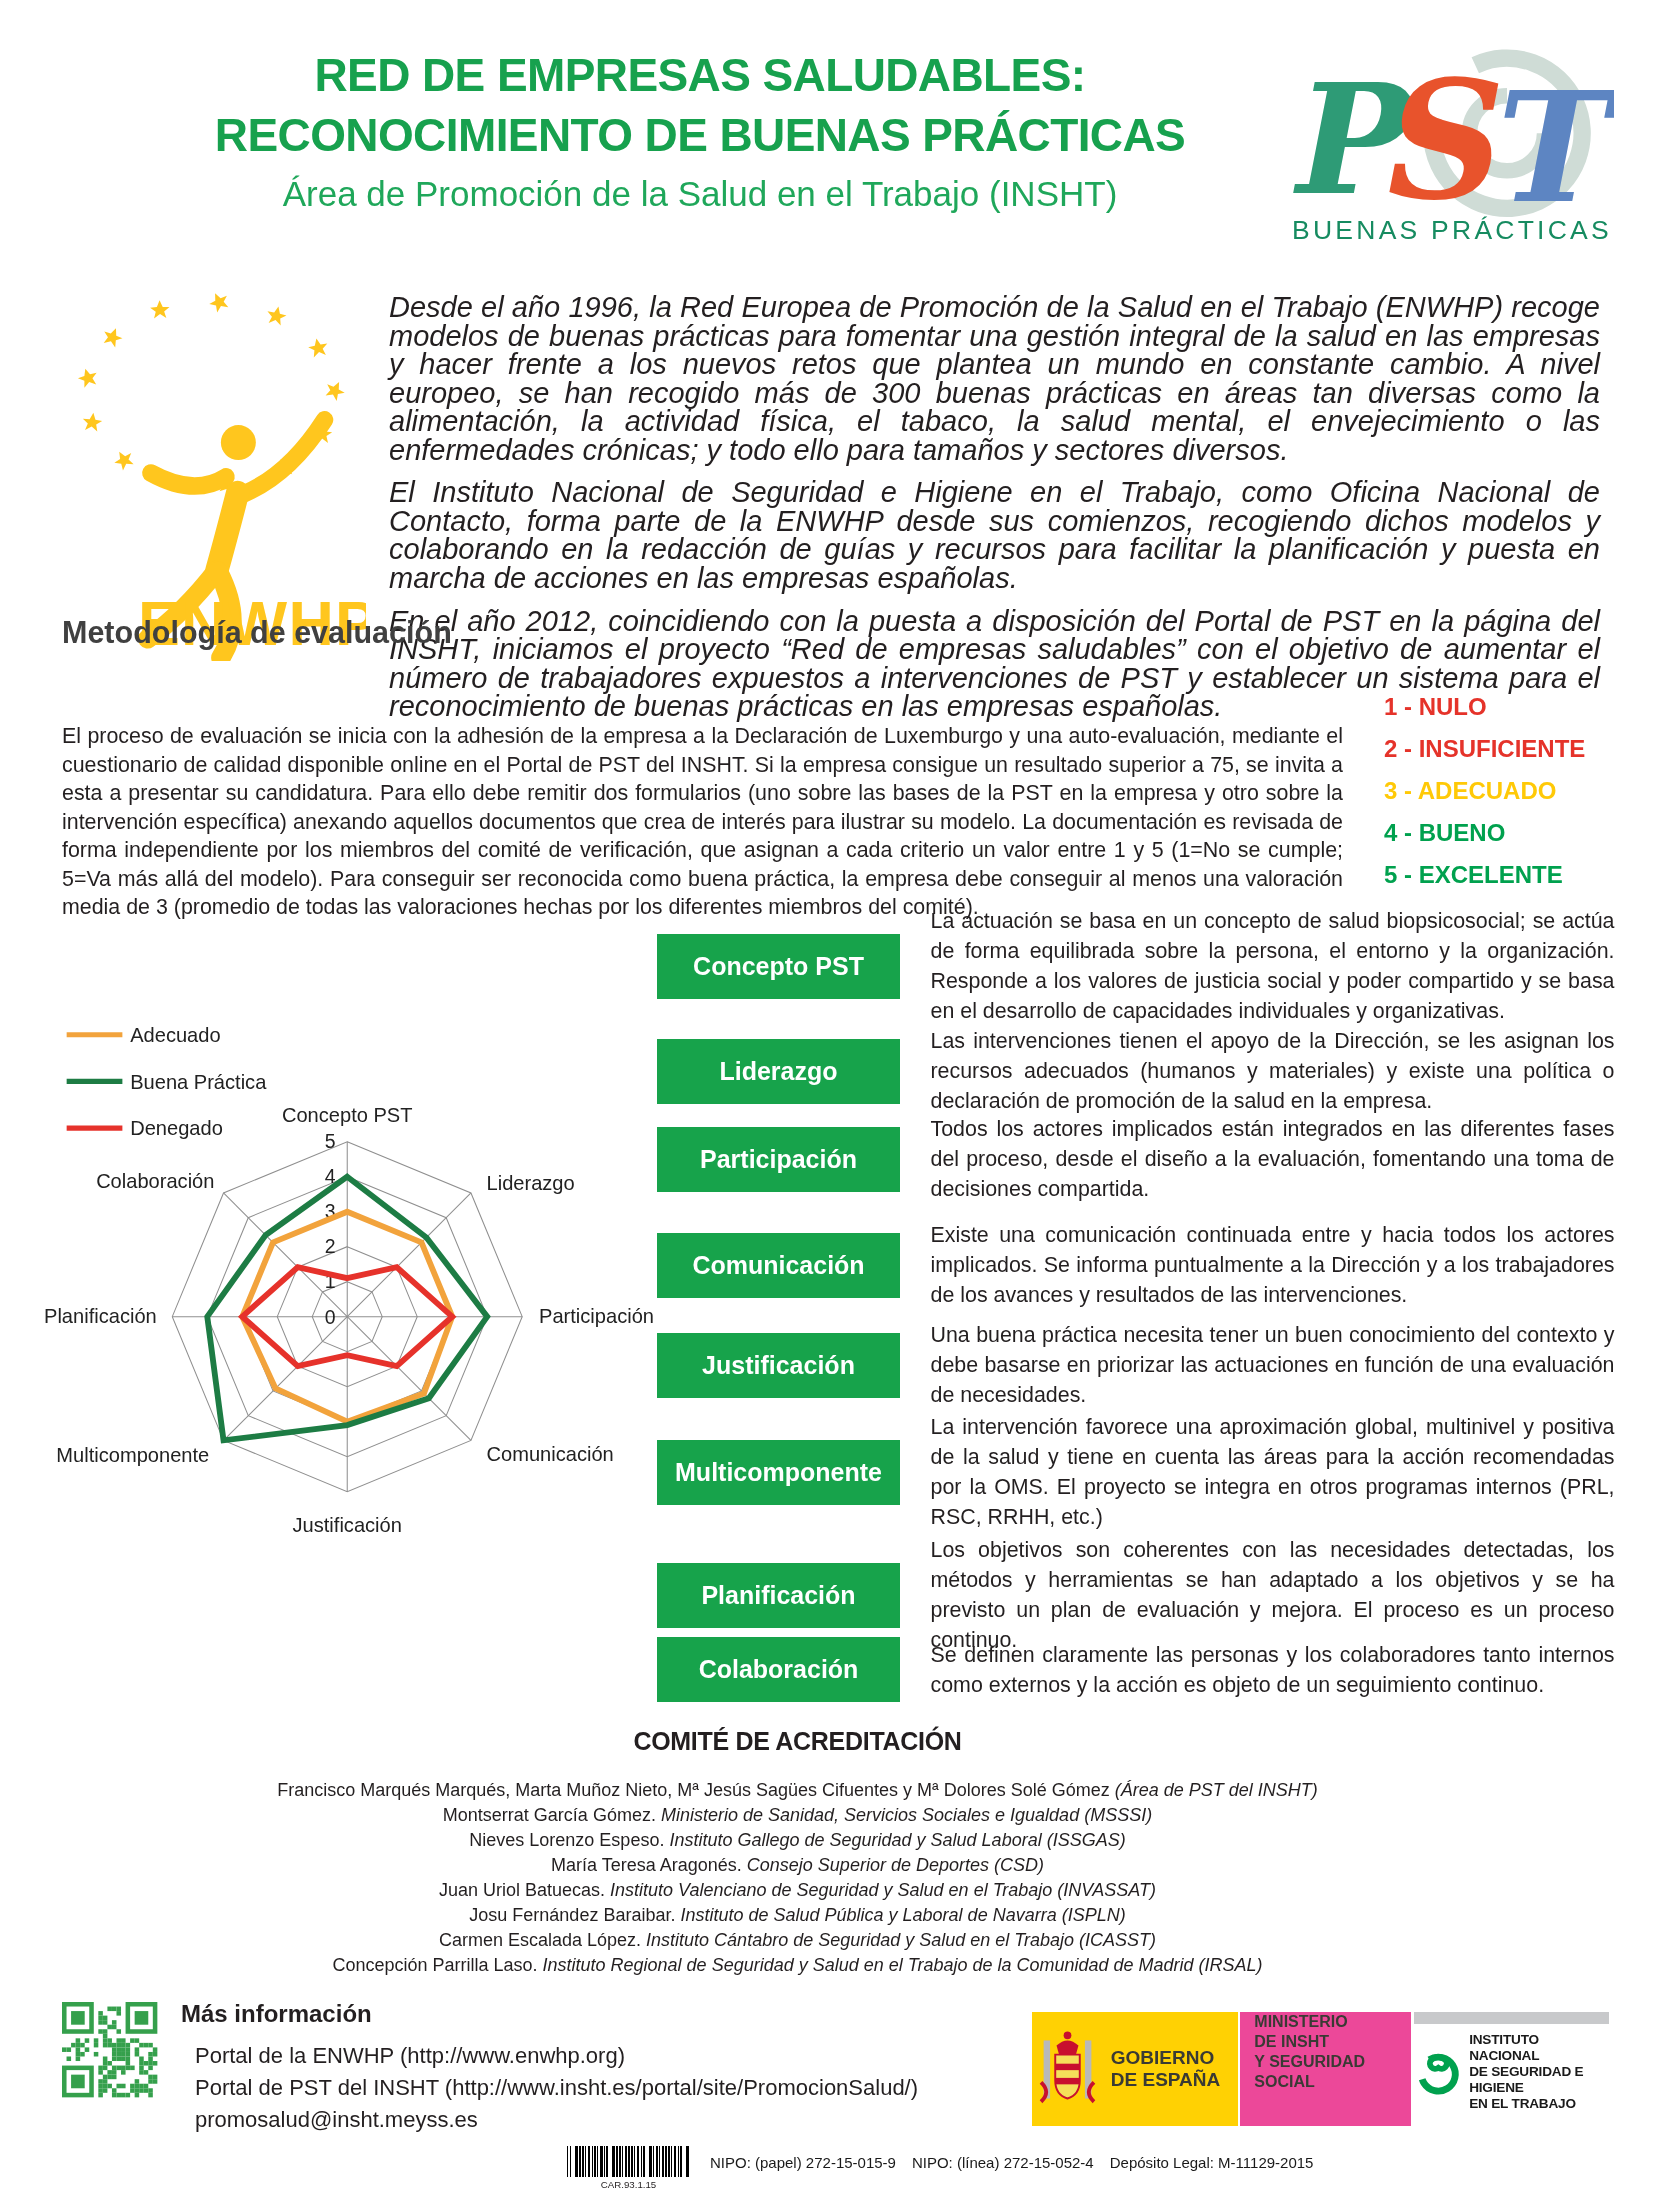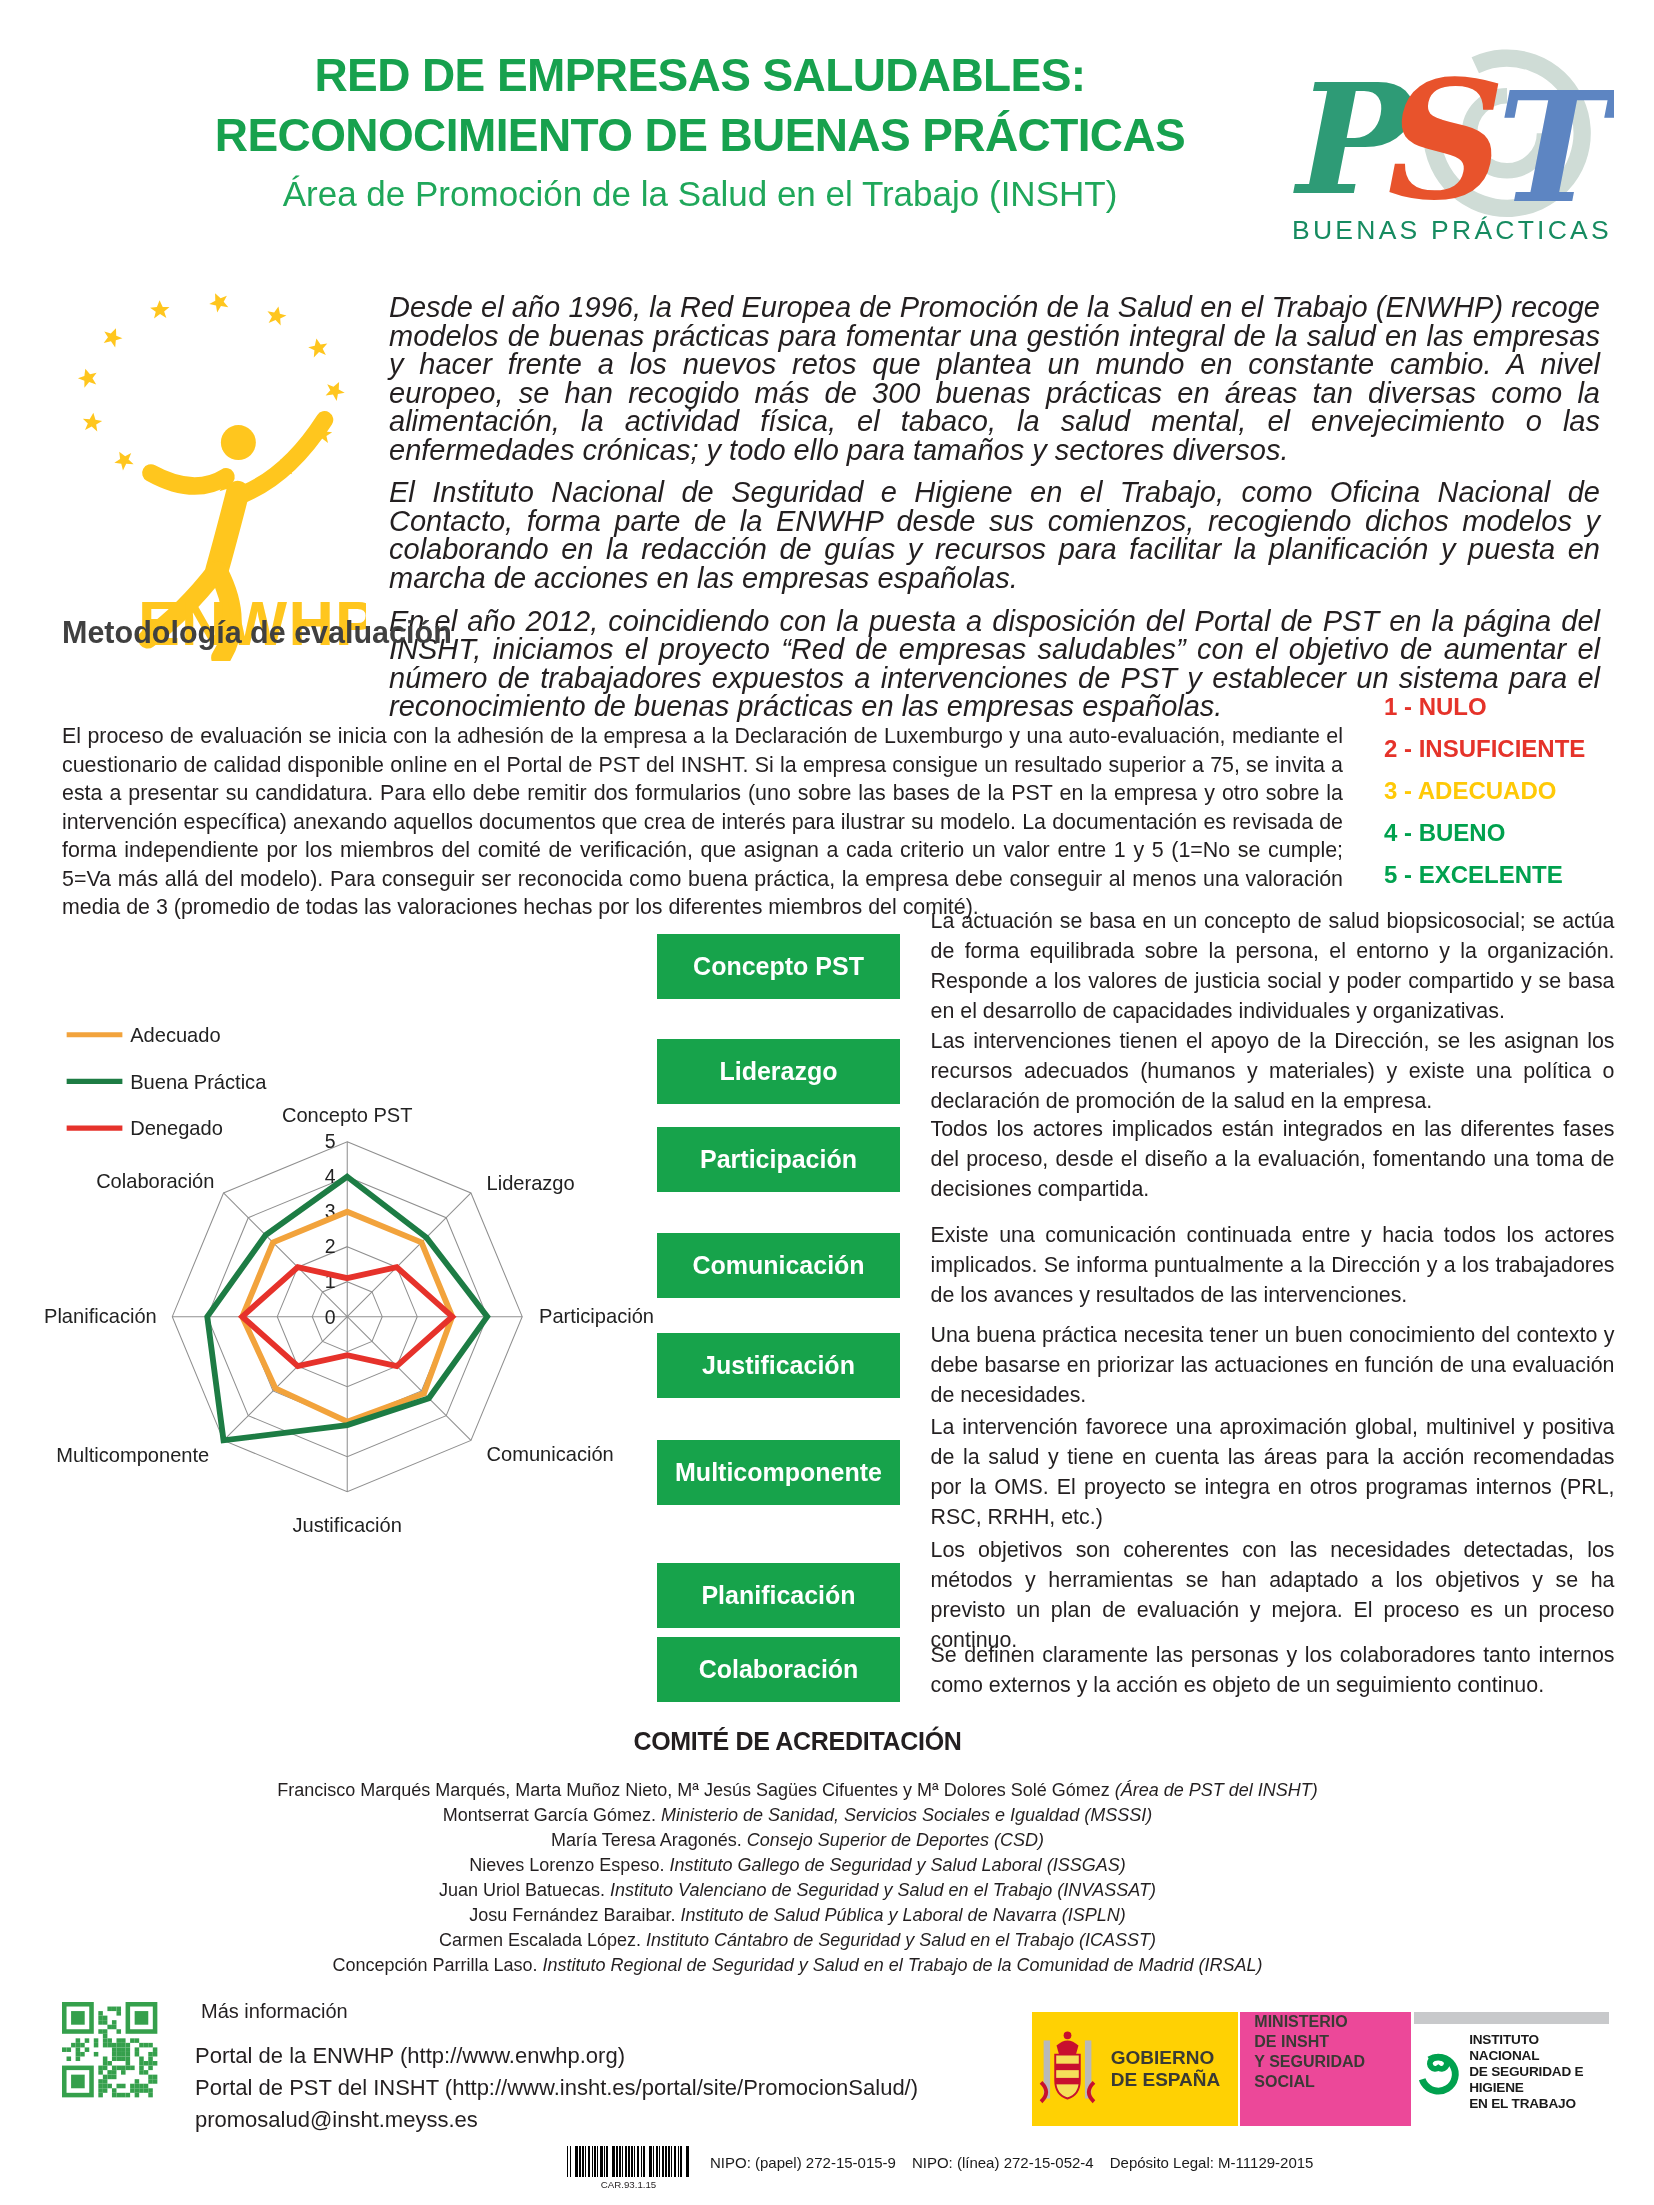--- a/index.html
+++ b/index.html
@@ -34,21 +34,21 @@
   .crit-desc{margin-left:30.5px;width:684px;font-size:21.4px;line-height:30px;text-align:justify;}
 
   
   .comite-heading{position:absolute;left:97px;top:1727px;width:1401px;text-align:center;font-size:25px;font-weight:800;letter-spacing:-0.3px;}
   .comite-list{position:absolute;left:97px;top:1778px;width:1401px;text-align:center;}
   .comite-line{font-size:18px;line-height:25px;}
   .comite-line .org{font-style:italic;}
 
   
   .qr{position:absolute;left:62px;top:2002px;width:96px;height:96px;}
-  .more-info{position:absolute;left:201px;top:2000px;font-size:20px;font-weight:400;}
+  .more-info{position:absolute;left:181px;top:2000px;font-size:24px;font-weight:700;}
   .footer-links{position:absolute;left:195px;top:2040px;font-size:22px;line-height:32px;}
   .footer-links div{white-space:nowrap;}
 
   .gob-box{position:absolute;left:1032px;top:2012px;width:206px;height:114px;background:#FFD103;display:flex;align-items:center;}
   .gob-text{font-size:19px;font-weight:700;color:#3a3a34;line-height:22px;margin-left:7.8px;}
   .min-box{position:absolute;left:1240px;top:2012px;width:171px;height:114px;background:#ec4899;display:flex;align-items:flex-start;}
   .min-text{font-size:16px;font-weight:700;color:#3a3a34;line-height:20px;margin-left:14.3px;}
   .insht-box{position:absolute;left:1414px;top:2012px;width:195px;height:114px;background:#fff;}
   .insht-graybar{position:absolute;left:0;top:0;width:100%;height:11.7px;background:#C8C9CB;}
   .insht-row{position:absolute;left:0;top:19.5px;display:flex;align-items:center;}
@@ -199,22 +199,22 @@
   </div>
   <div class="crit-row" style="top:1637px">
     <div class="crit-btn">Colaboración</div>
     <div class="crit-desc">Se definen claramente las personas y los colaboradores tanto internos como externos y la acción es objeto de un seguimiento continuo.</div>
   </div>
 
   <div class="comite-heading">COMITÉ DE ACREDITACIÓN</div>
   <div class="comite-list">
     <div class="comite-line"><span>Francisco Marqués Marqués, Marta Muñoz Nieto, Mª Jesús Sagües Cifuentes y Mª Dolores Solé Gómez </span><span class="org">(Área de PST del INSHT)</span></div>
     <div class="comite-line"><span>Montserrat García Gómez. </span><span class="org">Ministerio de Sanidad, Servicios Sociales e Igualdad (MSSSI)</span></div>
+    <div class="comite-line"><span>Nieves Lorenzo Espeso. </span><span class="org">Instituto Gallego de Seguridad y Salud Laboral (ISSGAS)</span></div>
     <div class="comite-line"><span>María Teresa Aragonés. </span><span class="org">Consejo Superior de Deportes (CSD)</span></div>
-    <div class="comite-line"><span>Nieves Lorenzo Espeso. </span><span class="org">Instituto Gallego de Seguridad y Salud Laboral (ISSGAS)</span></div>
     <div class="comite-line"><span>Juan Uriol Batuecas. </span><span class="org">Instituto Valenciano de Seguridad y Salud en el Trabajo (INVASSAT)</span></div>
     <div class="comite-line"><span>Josu Fernández Baraibar. </span><span class="org">Instituto de Salud Pública y Laboral de Navarra (ISPLN)</span></div>
     <div class="comite-line"><span>Carmen Escalada López. </span><span class="org">Instituto Cántabro de Seguridad y Salud en el Trabajo (ICASST)</span></div>
     <div class="comite-line"><span>Concepción Parrilla Laso. </span><span class="org">Instituto Regional de Seguridad y Salud en el Trabajo de la Comunidad de Madrid (IRSAL)</span></div>
   </div>
 
   <div class="qr">
     <svg id="qr-svg" width="96" height="96" viewBox="0 0 148 148">
         <rect x="70" y="7" width="7" height="7" fill="#35A04C"></rect>
         <rect x="77" y="7" width="7" height="7" fill="#35A04C"></rect>

